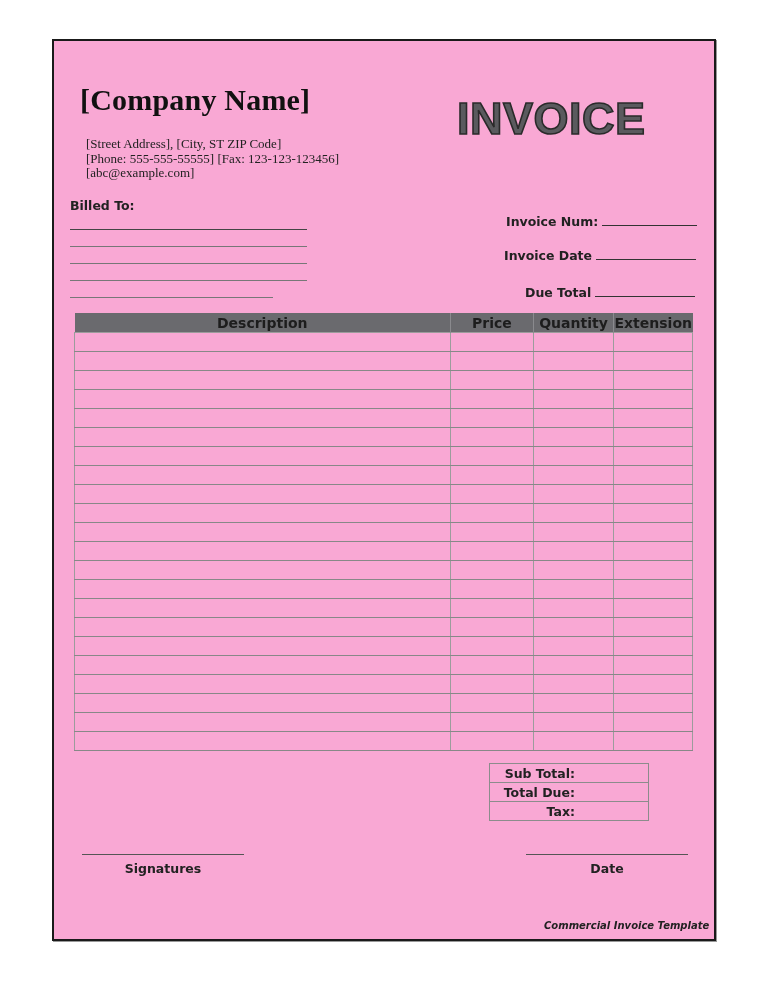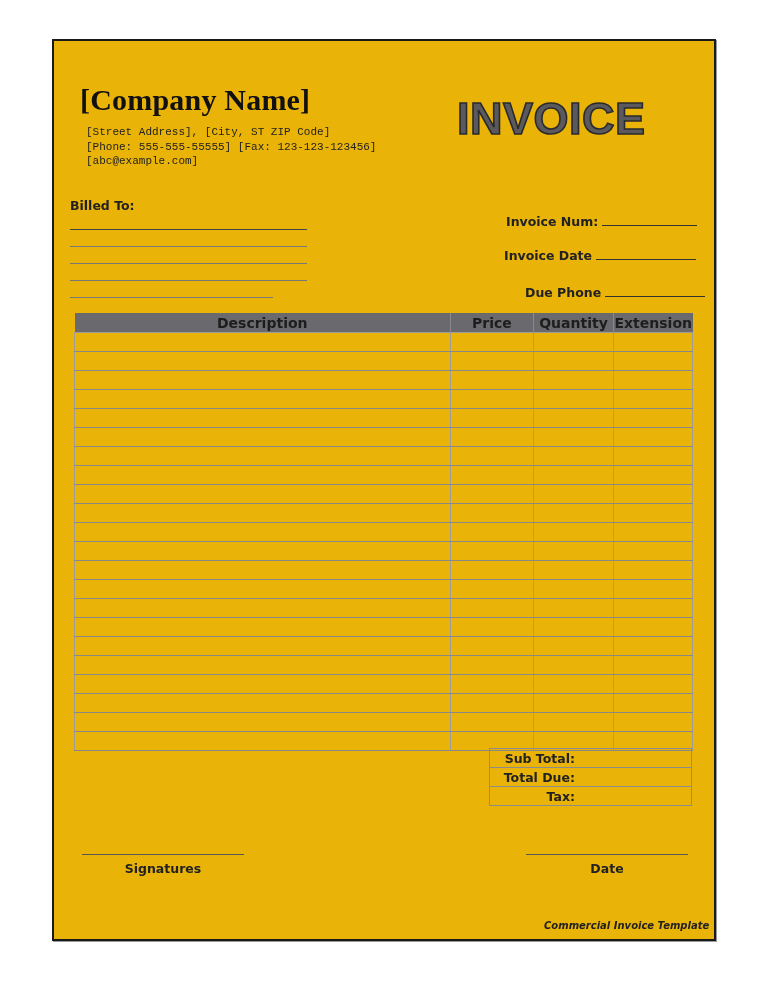--- a/index.html
+++ b/index.html
@@ -1,29 +1,29 @@
 <!DOCTYPE html>
 <html><head>
 <meta charset="utf-8">
 <style>
   html, body { margin:0; padding:0; }
   body { width:768px; height:994px; background:#ffffff; position:relative; overflow:hidden; font-family:"DejaVu Sans", sans-serif; color:#222; }
-  .page { position:absolute; left:52px; top:39px; width:660px; height:898px; border:2.5px solid #1a1a1a; box-shadow:1px 1px 0 #999; background:#eab308; }
+  .page { position:absolute; left:52px; top:39px; width:660px; height:898px; border:2.5px solid #1a1a1a; box-shadow:1px 1px 0 #999; background:#f9a8d4; }
   .abs { position:absolute; }
   .company { left:26px; top:42px; font-family:"Liberation Serif", serif; font-weight:bold; font-size:30px; color:#111; letter-spacing:0.2px; white-space:nowrap; }
-  .addr { left:32px; top:84px; font-family:Liberation Mono, monospace; font-size:11px; line-height:14.5px; color:#222; white-space:nowrap; }
+  .addr { left:32px; top:96px; font-family:Liberation Serif, serif; font-size:13px; line-height:14.5px; color:#222; white-space:nowrap; }
   .invoice-title { left:403px; top:52px; font-family:"Liberation Sans", sans-serif; font-weight:900; font-size:45px; color:#5a5a5e; -webkit-text-stroke:1.6px #2a2a2a; letter-spacing:0.5px; white-space:nowrap; }
   .label { font-family:"DejaVu Sans", sans-serif; font-weight:bold; font-size:12.5px; color:#222; white-space:nowrap; }
   .line { position:absolute; height:0; border-top:1.6px solid #444; }
   .fieldline { display:inline-block; border-bottom:1.4px solid #333; vertical-align:baseline; margin-left:4px; height:1px; }
   .tbl { position:absolute; left:20px; top:272px; width:618px; border-collapse:collapse; table-layout:fixed; }
   .tbl th { background:#6a6a6e; color:#1d1d1d; font-family:"DejaVu Sans", sans-serif; font-weight:bold; font-size:14px; height:19px; padding:0; border-left:1px solid #8a8a8e; text-align:center; }
   .tbl td { height:18px; padding:0; border:1px solid #9c9c9c; }
   .tbl tr.r td { border-bottom:1.2px solid #888; }
-  .tot { position:absolute; left:435px; top:707px; width:203px; border-collapse:collapse; }
+  .tot { position:absolute; left:435px; top:722px; width:160px; border-collapse:collapse; }
   .tot td { height:18px; border:1px solid #8c8c8c; padding:0; font-family:"DejaVu Sans", sans-serif; font-weight:bold; font-size:12.5px; color:#222; }
   .tot td.l { width:85px; text-align:right; border-right:none; }
   .tot td.v { border-left:none; }
   .sig-label { font-family:"DejaVu Sans", sans-serif; font-weight:bold; font-size:12.5px; color:#222; text-align:center; }
   .thanks { left:235px; top:876px; font-family:"DejaVu Sans", sans-serif; font-weight:bold; font-style:italic; font-size:13px; color:#222; white-space:nowrap; }
   .template-name { left:490px; top:879px; font-family:"DejaVu Sans", sans-serif; font-weight:bold; font-style:italic; font-size:10px; color:#222; white-space:nowrap; }
 </style>
 </head>
 <body>
 
@@ -45,21 +45,21 @@
   <div class="line" style="left:16px; top:239px; width:237px; border-top-color:#777;"></div>
   <div class="line" style="left:16px; top:256px; width:203px; border-top-color:#777;"></div>
 
   <div class="abs label" style="left:452px; top:173px;">
     <span>Invoice Num:</span><span class="fieldline" style="width:95px;"></span>
   </div>
   <div class="abs label" style="left:450px; top:207px;">
     <span>Invoice Date</span><span class="fieldline" style="width:100px;"></span>
   </div>
   <div class="abs label" style="left:471px; top:244px;">
-    <span>Due Phone</span><span class="fieldline" style="width:100px;"></span>
+    <span>Due Total</span><span class="fieldline" style="width:100px;"></span>
   </div>
 
   <table class="tbl">
     <colgroup>
       <col style="width:376px">
         <col style="width:83px">
         <col style="width:80px">
         <col style="width:79px">
     </colgroup>
     <thead>

